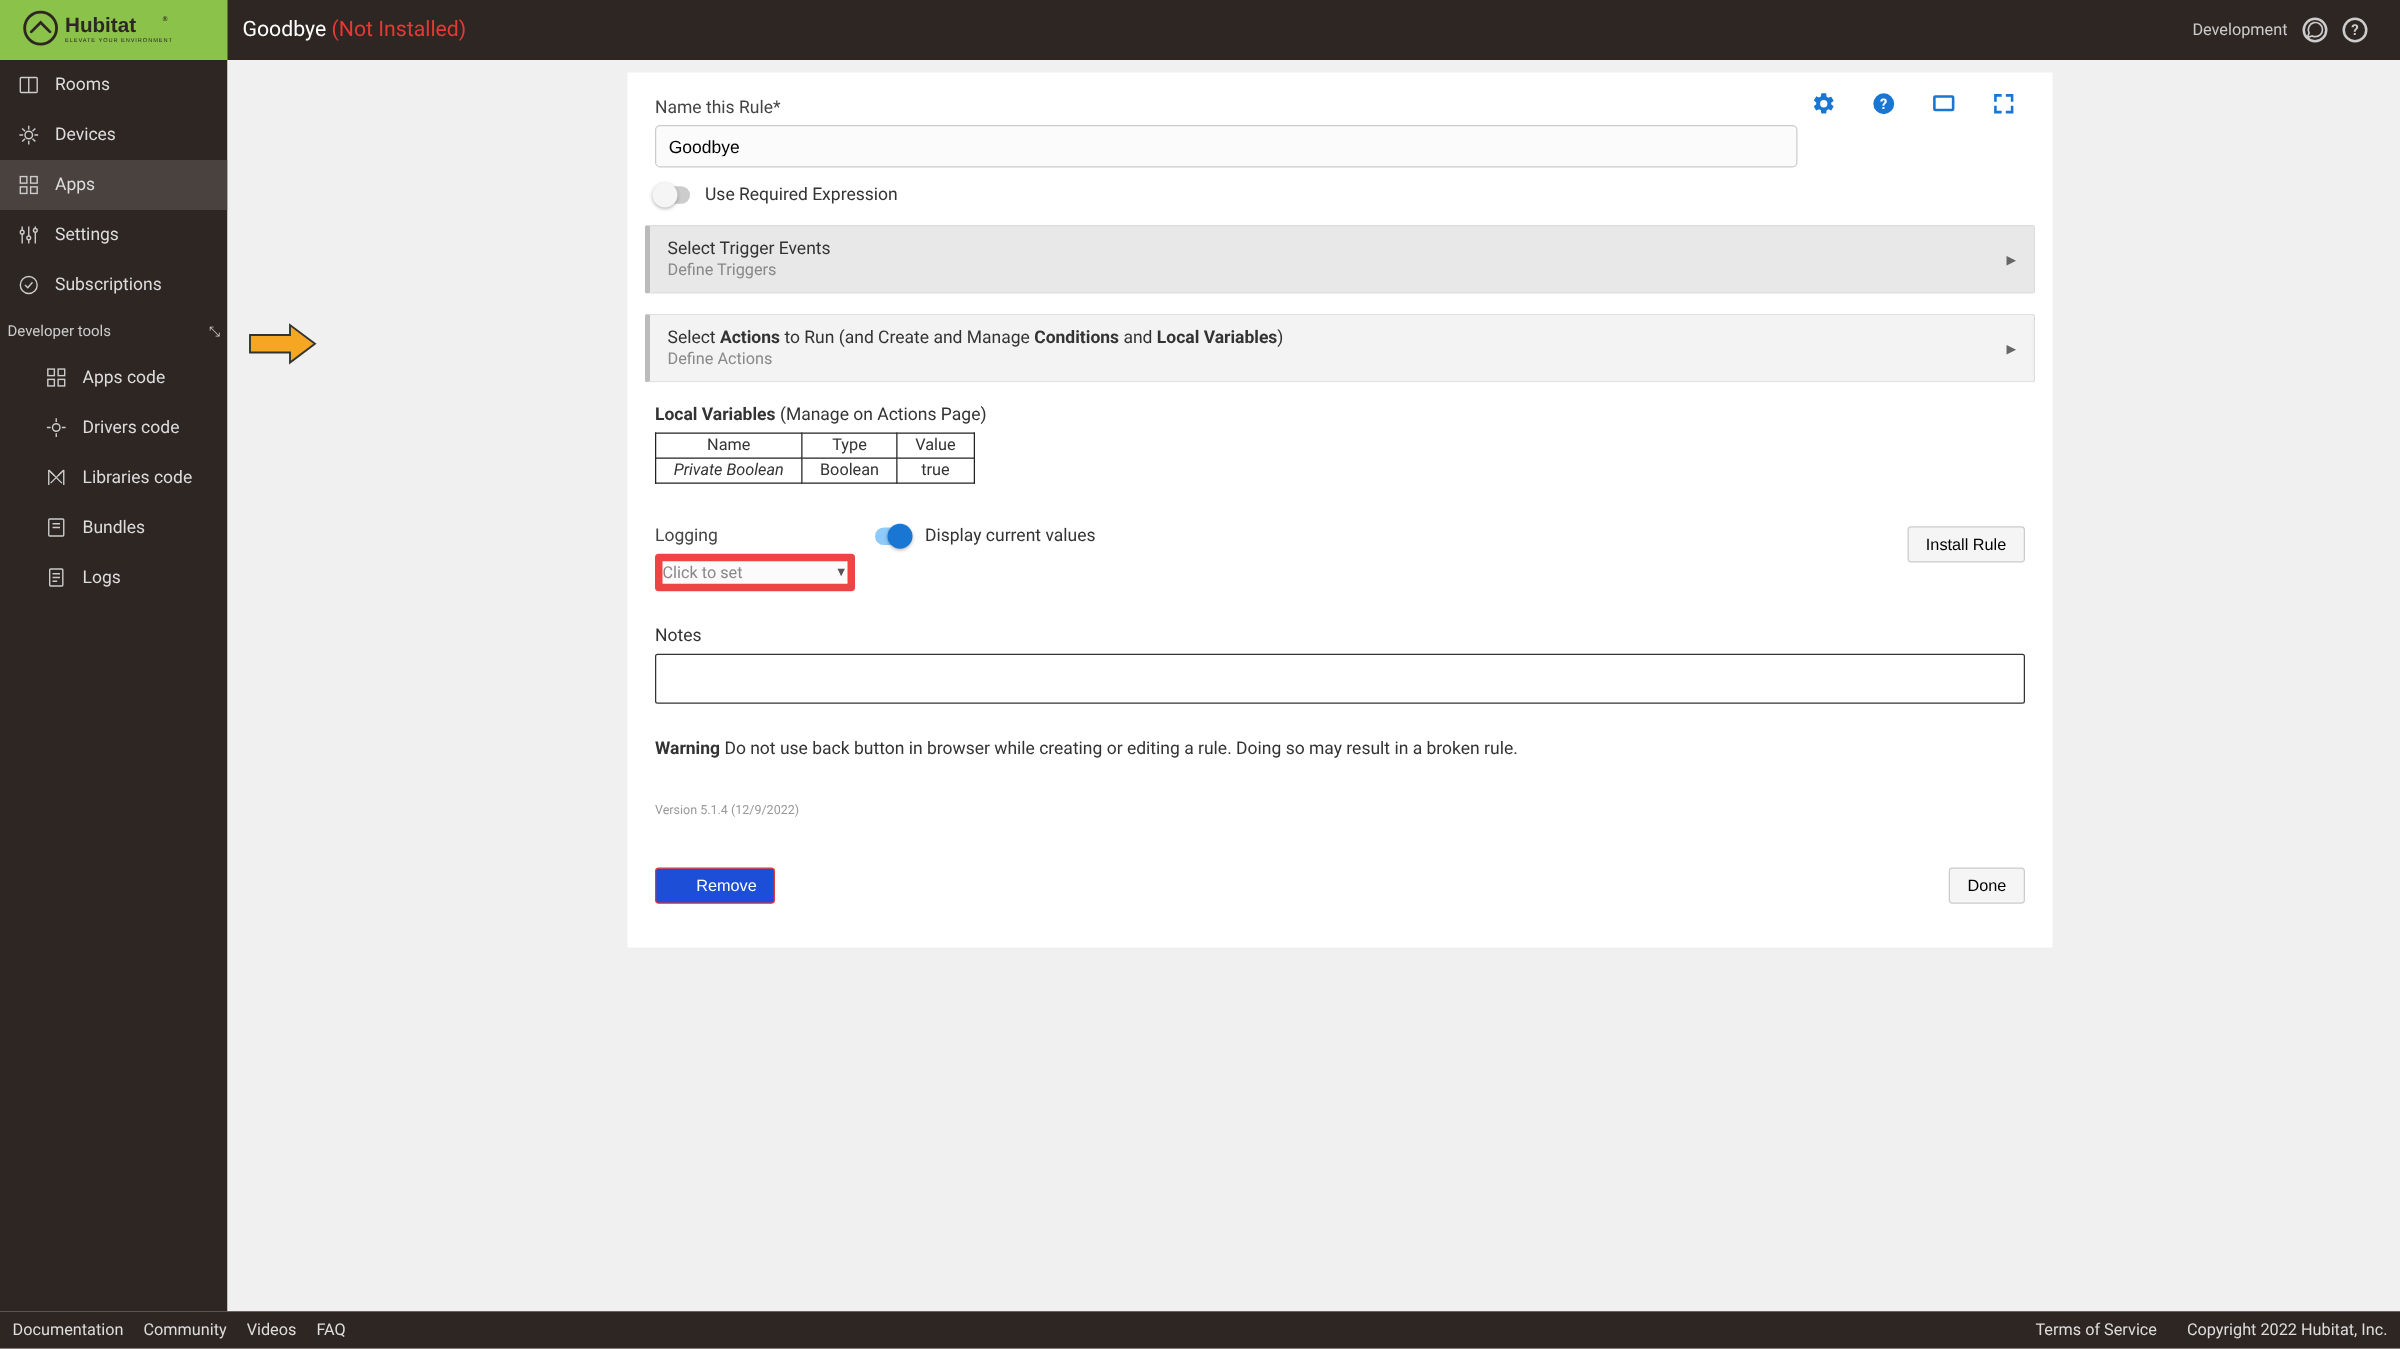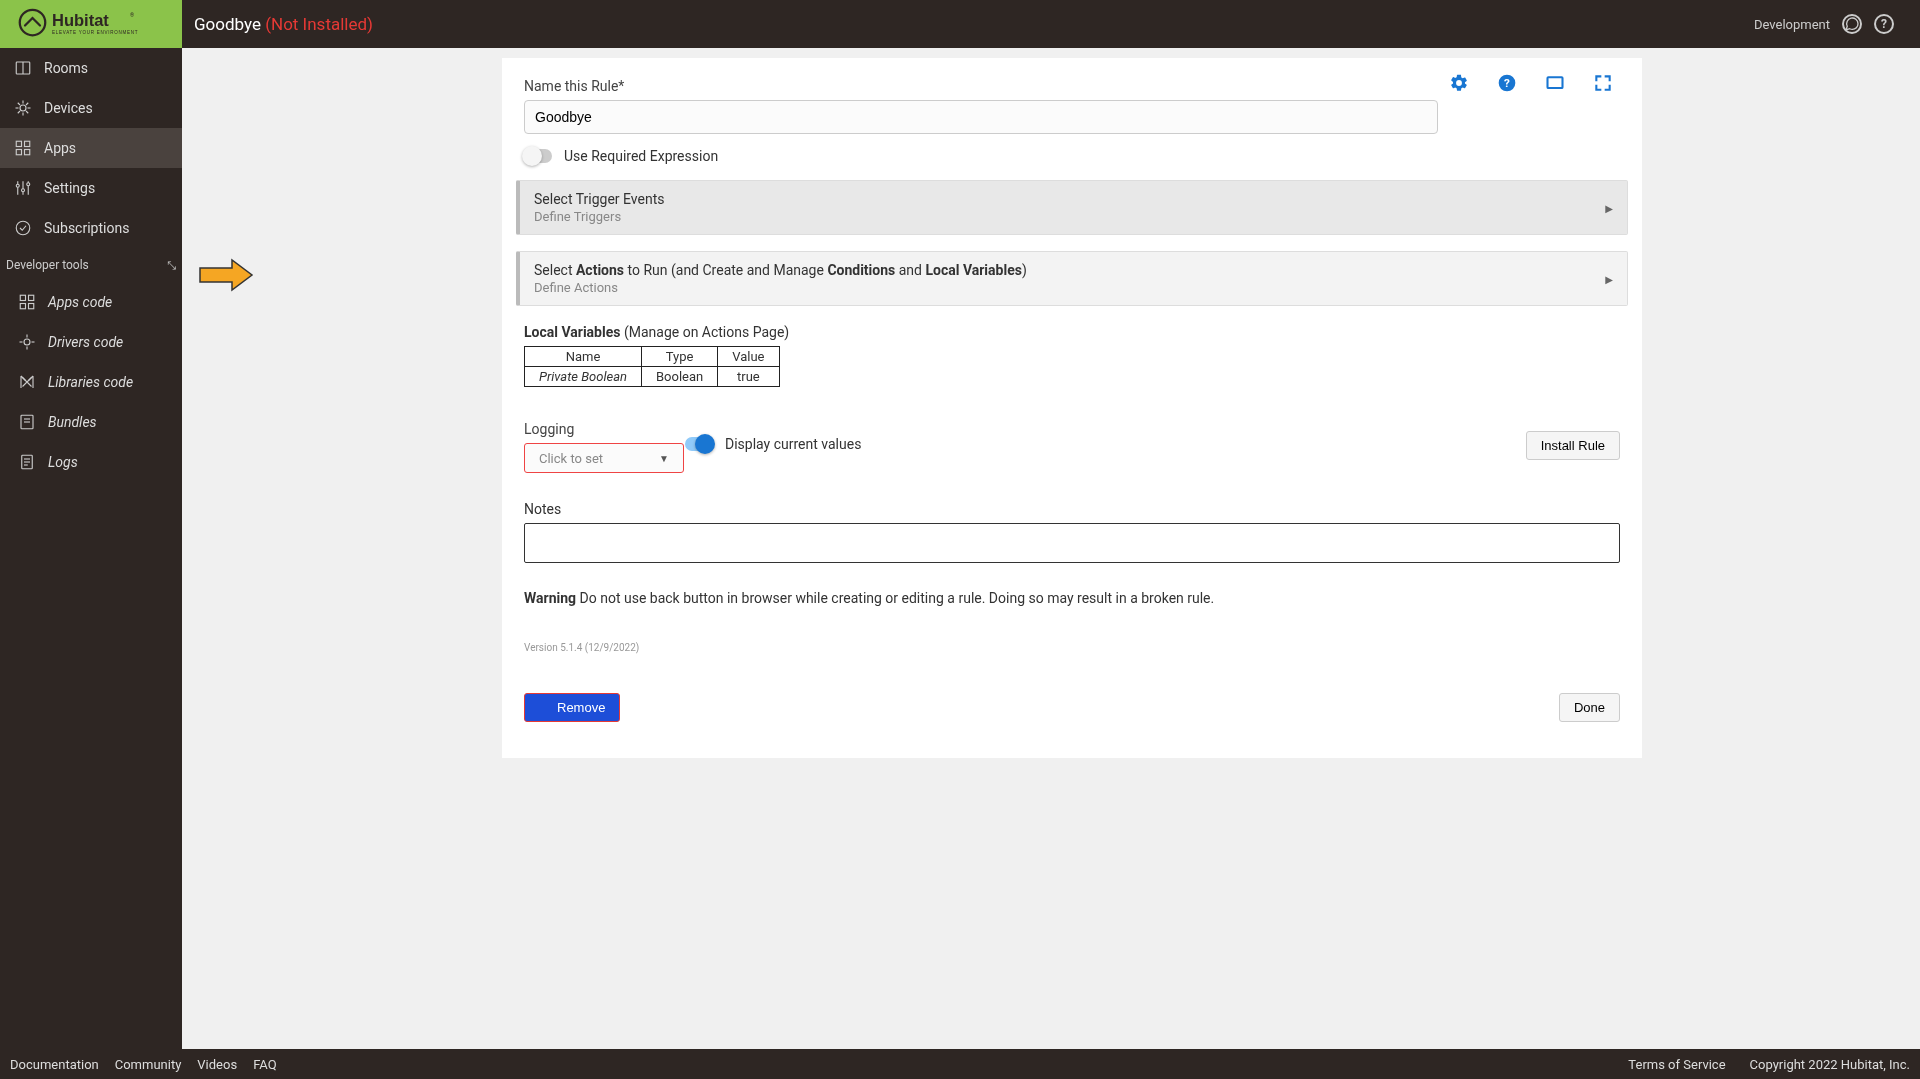--- a/index.html
+++ b/index.html
@@ -12,21 +12,21 @@
 .page-title .not-installed { color: #e53935; }
 .topbar-right { margin-left: auto; display: flex; align-items: center; gap: 12px; padding-right: 26px; }
 .topbar-right .dev-label { font-size: 13px; color: #ccc; }
 .topbar-icon { width: 20px; height: 20px; border: 2px solid #ccc; border-radius: 50%; display: flex; align-items: center; justify-content: center; color: #ccc; font-size: 12px; font-weight: bold; cursor: pointer; }
 .body { flex: 1; display: flex; overflow: hidden; }
 .sidebar { width: 182px; background: #2e2623; color: #ddd; display: flex; flex-direction: column; font-size: 14px; }
 .sidebar-item { display: flex; align-items: center; gap: 12px; padding: 11px 14px; cursor: pointer; color: #ddd; }
 .sidebar-item.active { background: #4a423e; }
 .sidebar-item .icon { width: 18px; height: 18px; display: inline-flex; align-items: center; justify-content: center;}
 .sidebar-section { padding: 10px 6px 10px 6px; font-size: 12px; color: #ccc; display: flex; align-items: center; justify-content: space-between; }
-.sidebar-indent { padding-left: 18px; font-style: italic; }
+.sidebar-indent { padding-left: 36px; }
 .footer { background: #2e2623; color: #ddd; height: 30px; display: flex; align-items: center; padding: 0 10px; font-size: 13px; }
 .footer a { color: #ddd; text-decoration: none; margin-right: 16px; cursor: pointer; }
 .footer .right { margin-left: auto; display: flex; gap: 8px; }
 .content { flex: 1; overflow-y: auto; position: relative; padding: 10px 20px 10px 62px; background: #f0f0f0; }
 .panel { background: #fff; min-height: 700px; margin: 0 auto; max-width: 1140px; padding: 20px 22px 24px 22px; position: relative; }
 .panel-actions { position: absolute; top: 14px; right: 28px; display: flex; gap: 26px; }
 .panel-actions .pa { width: 22px; height: 22px; cursor: pointer; display: flex; align-items: center; justify-content: center; color: #1976d2; }
 .section-title { font-size: 16px; color: #444; margin-bottom: 28px; margin-top: 6px; }
 .field-label { font-size: 14px; color: #444; margin-bottom: 6px; }
 .text-input { width: 100%; max-width: 914px; height: 34px; border: 1px solid #ccc; border-radius: 4px; padding: 0 10px; background: #fbfbfb; font-size: 14px; }
@@ -40,27 +40,27 @@
 .expand-card.highlight { background: #e8e8e8; }
 .expand-card .title { font-size: 14px; color: #333; }
 .expand-card .subtitle { font-size: 13px; color: #888; margin-top: 2px; }
 .expand-card .chev { position: absolute; right: 14px; top: 50%; transform: translateY(-50%); color: #666; font-size: 10px; }
 .local-vars { margin-top: 18px; }
 .local-vars .lv-title { font-size: 14px; }
 .lv-table { border-collapse: collapse; margin-top: 6px; border: 1.5px solid #222; }
 .lv-table th, .lv-table td { border: 1px solid #222; padding: 2px 14px; font-size: 13px; text-align: center; }
 .lv-table th { font-weight: 400; }
 .lv-table td.italic { font-style: italic; }
-.select { width: 160px; height: 30px; border: 1px solid #ef4444; border-radius: 3px; background: #fbfbfb; padding: 0 14px; display: flex; align-items: center; justify-content: space-between; font-size: 13px; color: #888; cursor: pointer; }
+.select { width: 160px; height: 30px; border: 6px solid #ef4444; border-radius: 3px; background: #fbfbfb; padding: 0 0; display: flex; align-items: center; justify-content: space-between; font-size: 13px; color: #888; cursor: pointer; }
 .btn { border: 1px solid #ccc; background: #f5f5f5; border-radius: 3px; padding: 6px 14px; font-size: 13px; cursor: pointer; }
 .btn.install { }
 .btn.remove { background: #1d4ed8; color: #fff; border-color: #e53935; padding-left: 32px; }
 .btn.done { }
 .install-wrap { margin-left: auto; }
-.row-flex { display: flex; align-items: center; gap: 1px; }
+.row-flex { display: flex; align-items: flex-start; gap: 16px; }
 .notes-label { margin-top: 28px; font-size: 14px; }
 .notes-area { width: 100%; height: 40px; border: 1.5px solid #333; border-radius: 2px; margin-top: 6px; padding: 4px 6px; font-family: inherit; font-size: 14px; resize: none; }
 .warning { margin-top: 24px; font-size: 14px; }
 .version { margin-top: 36px; font-size: 10px; color: #999; }
 .bottom-row { display: flex; justify-content: space-between; margin-top: 40px; }
 .arrow { position: absolute; left: 198px; top: 258px; width: 56px; height: 34px; z-index: 10; }
 svg.icon-svg { stroke: #ccc; fill: none; stroke-width: 1.5; }
 </style>
 </head>
 <body>

